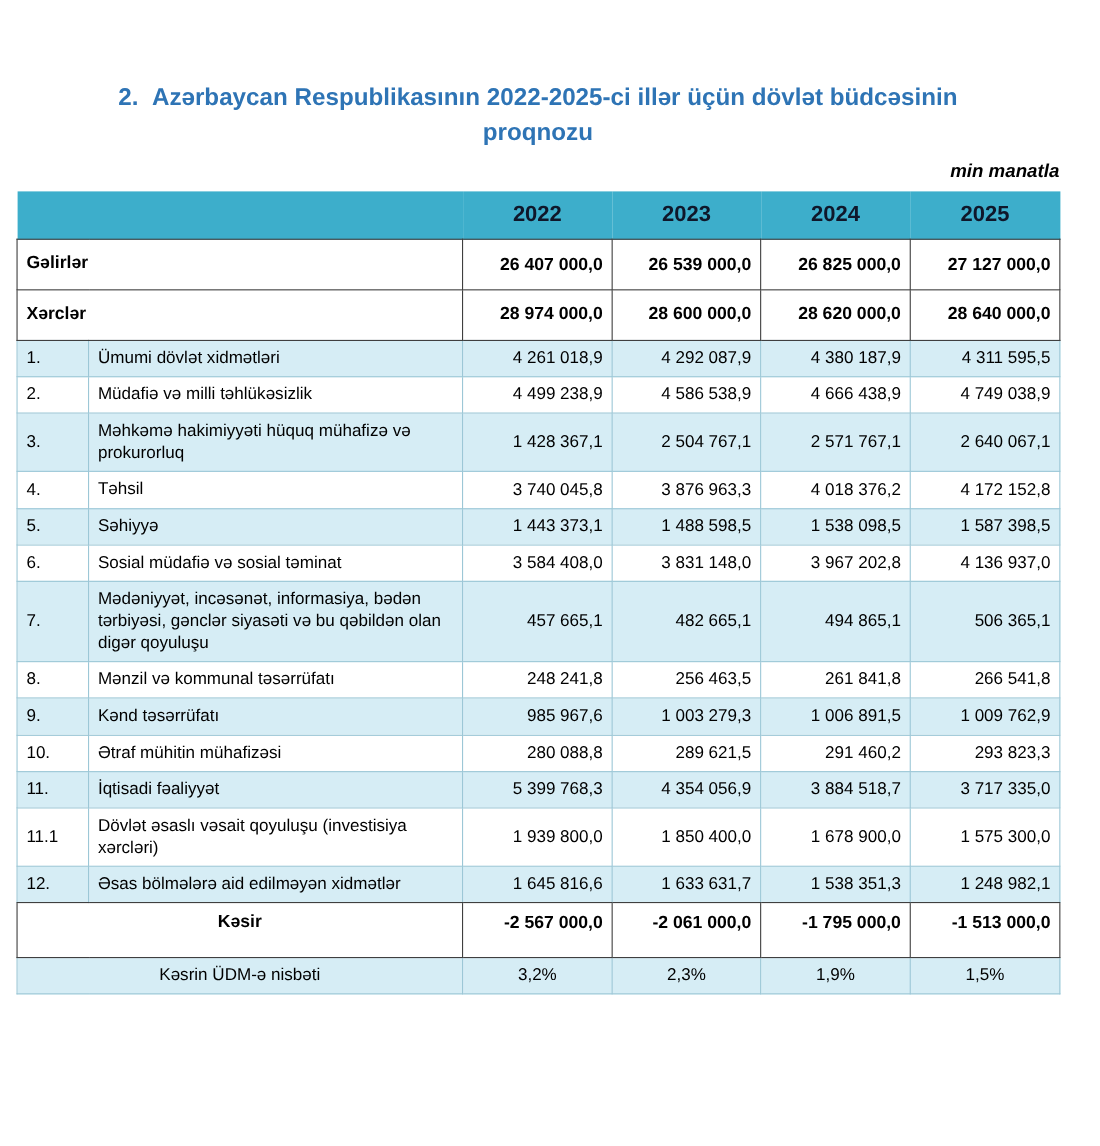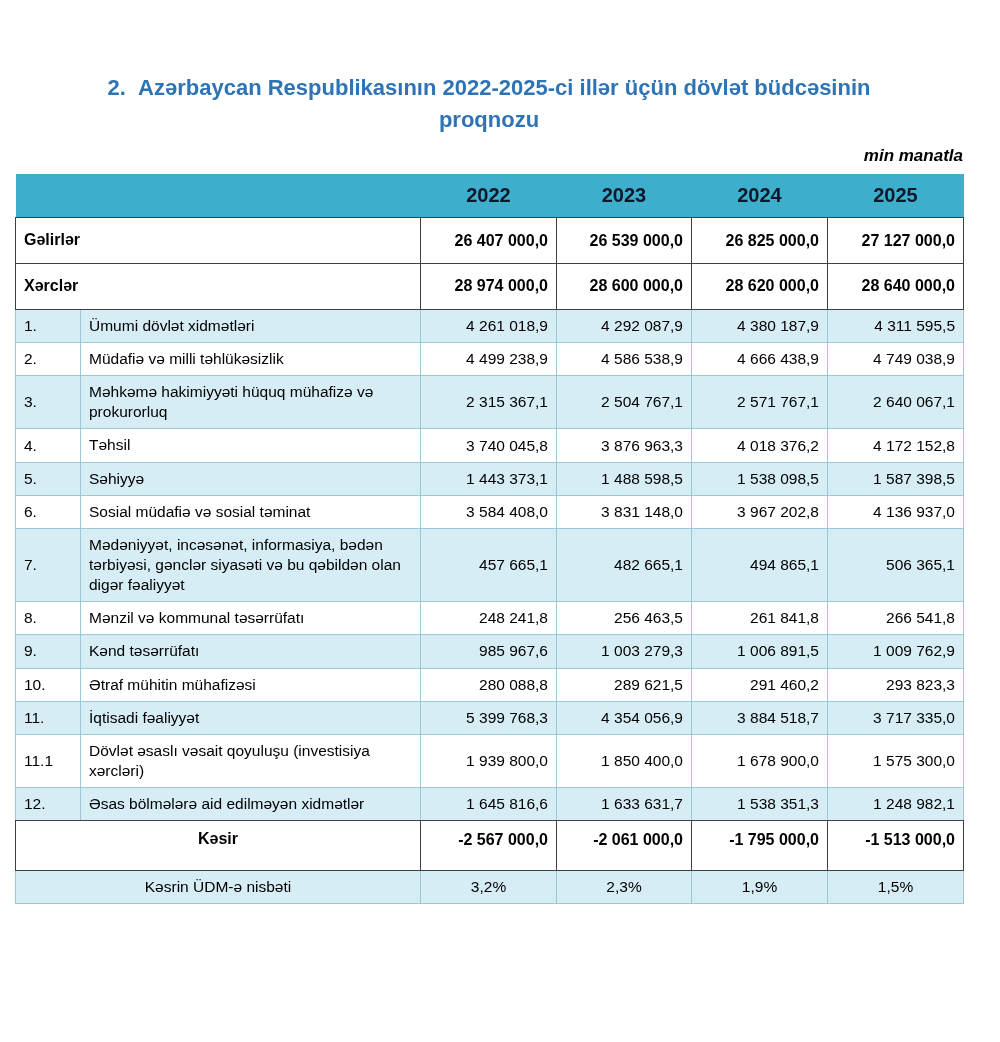--- a/index.html
+++ b/index.html
@@ -124,21 +124,21 @@
         <td class="idx">2.</td>
         <td class="lbl">Müdafiə və milli təhlükəsizlik</td>
         <td class="num">4 499 238,9</td>
         <td class="num">4 586 538,9</td>
         <td class="num">4 666 438,9</td>
         <td class="num">4 749 038,9</td>
       </tr>
       <tr class="alt">
         <td class="idx">3.</td>
         <td class="lbl">Məhkəmə hakimiyyəti hüquq mühafizə və prokurorluq</td>
-        <td class="num">2 315 367,1</td>
+        <td class="num">1 428 367,1</td>
         <td class="num">2 504 767,1</td>
         <td class="num">2 571 767,1</td>
         <td class="num">2 640 067,1</td>
       </tr>
       <tr>
         <td class="idx">4.</td>
         <td class="lbl">Təhsil</td>
         <td class="num">3 740 045,8</td>
         <td class="num">3 876 963,3</td>
         <td class="num">4 018 376,2</td>
@@ -155,21 +155,21 @@
       <tr>
         <td class="idx">6.</td>
         <td class="lbl">Sosial müdafiə və sosial təminat</td>
         <td class="num">3 584 408,0</td>
         <td class="num">3 831 148,0</td>
         <td class="num">3 967 202,8</td>
         <td class="num">4 136 937,0</td>
       </tr>
       <tr class="alt">
         <td class="idx">7.</td>
-        <td class="lbl">Mədəniyyət, incəsənət, informasiya, bədən tərbiyəsi, gənclər siyasəti və bu qəbildən olan digər fəaliyyət</td>
+        <td class="lbl">Mədəniyyət, incəsənət, informasiya, bədən tərbiyəsi, gənclər siyasəti və bu qəbildən olan digər qoyuluşu</td>
         <td class="num">457 665,1</td>
         <td class="num">482 665,1</td>
         <td class="num">494 865,1</td>
         <td class="num">506 365,1</td>
       </tr>
       <tr>
         <td class="idx">8.</td>
         <td class="lbl">Mənzil və kommunal təsərrüfatı</td>
         <td class="num">248 241,8</td>
         <td class="num">256 463,5</td>

